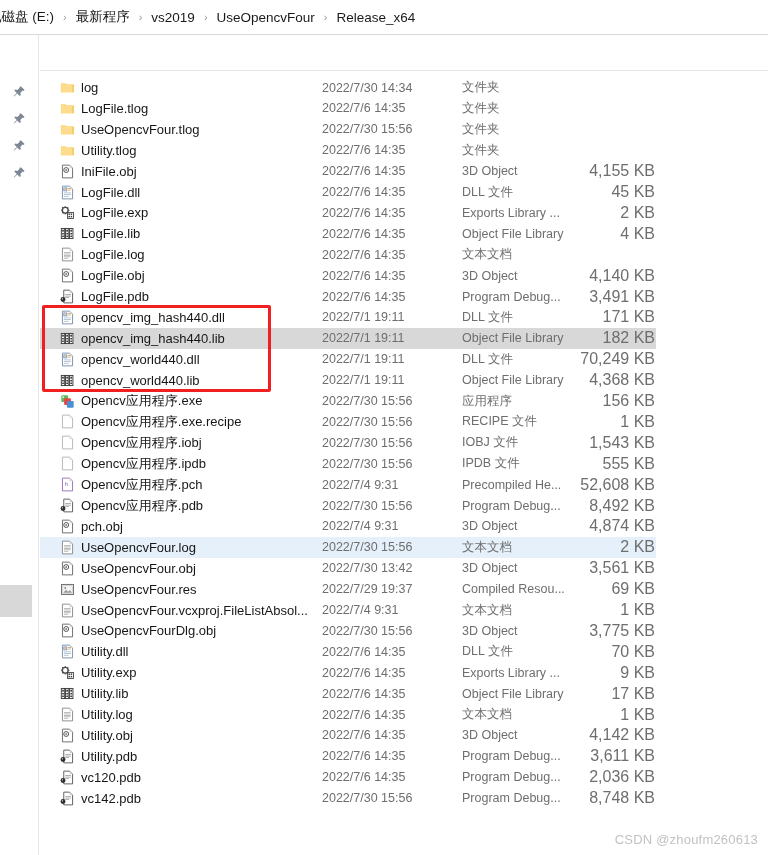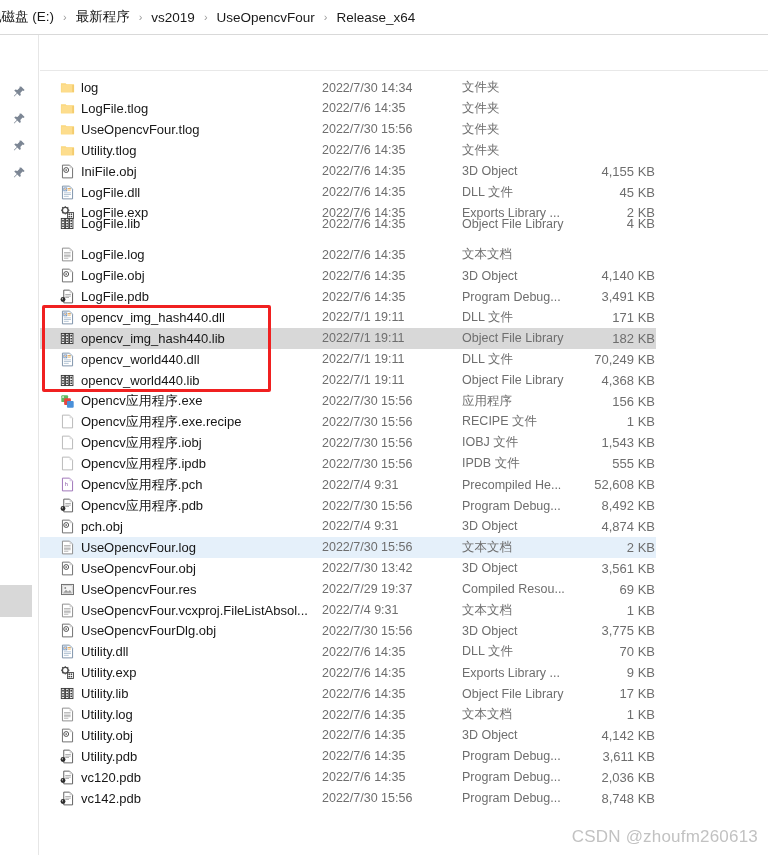--- a/index.html
+++ b/index.html
@@ -90,33 +90,33 @@
     font-size:12.5px; color:#6e6e6e; white-space:nowrap;
   }
   .ty{
     position:absolute; left:422px; top:0; height:21px;
     display:flex; align-items:center;
     font-size:12.5px; color:#6e6e6e; white-space:nowrap;
   }
   .sz{
     position:absolute; left:462px; top:0; width:153px; height:21px;
     display:flex; align-items:center; justify-content:flex-end;
-    font-size:13px; color:#6e6e6e; white-space:nowrap;
+    font-size:16px; color:#6e6e6e; white-space:nowrap;
   }
 
   
   .redbox{
     position:absolute; border:3px solid #f02020; border-radius:2px;
     pointer-events:none;
   }
 
   
   .wm{
     position:absolute; right:10px; bottom:8px;
-    font-size:17px; color:#c2c2c2; white-space:nowrap;
+    font-size:13px; color:#c2c2c2; white-space:nowrap;
     letter-spacing:.2px;
   }
 </style>
 </head>
 <body>
 
 <div id="app">
 
   <div class="breadcrumb" id="breadcrumb">
       <span class="crumb first">地磁盘 (E:)</span>
@@ -266,21 +266,21 @@
             <rect x="11.4" y="9" width="1.6" height="1.6" fill="#3a3a3a"></rect>
             <rect x="9" y="11.6" width="1.6" height="1.6" fill="#3a3a3a"></rect>
             <rect x="11.4" y="11.6" width="1.6" height="1.6" fill="#3a3a3a"></rect>
           </svg>
         </span>
         <span class="nm">LogFile.exp</span>
         <span class="dt">2022/7/6 14:35</span>
         <span class="ty">Exports Library ...</span>
         <span class="sz">2 KB</span>
       </div>
-      <div class="row" style="top: 142px;">
+      <div class="row" style="top: 152px;">
         <span class="ico">
           <svg width="15" height="15" viewBox="0 0 16 16">
             <rect x="1.4" y="2.6" width="3.6" height="10.8" fill="#fff" stroke="#3a3a3a" stroke-width="1"></rect>
             <rect x="5.8" y="2.6" width="3.6" height="10.8" fill="#fff" stroke="#3a3a3a" stroke-width="1"></rect>
             <rect x="10.2" y="2.6" width="3.6" height="10.8" fill="#fff" stroke="#3a3a3a" stroke-width="1"></rect>
             <rect x="2.3" y="4" width="1.8" height="2" fill="#3a3a3a"></rect>
             <rect x="6.7" y="4" width="1.8" height="2" fill="#3a3a3a"></rect>
             <rect x="11.1" y="4" width="1.8" height="2" fill="#3a3a3a"></rect>
             <rect x="2.3" y="7.4" width="1.8" height="1.6" fill="#3a3a3a"></rect>
             <rect x="6.7" y="7.4" width="1.8" height="1.6" fill="#3a3a3a"></rect>

